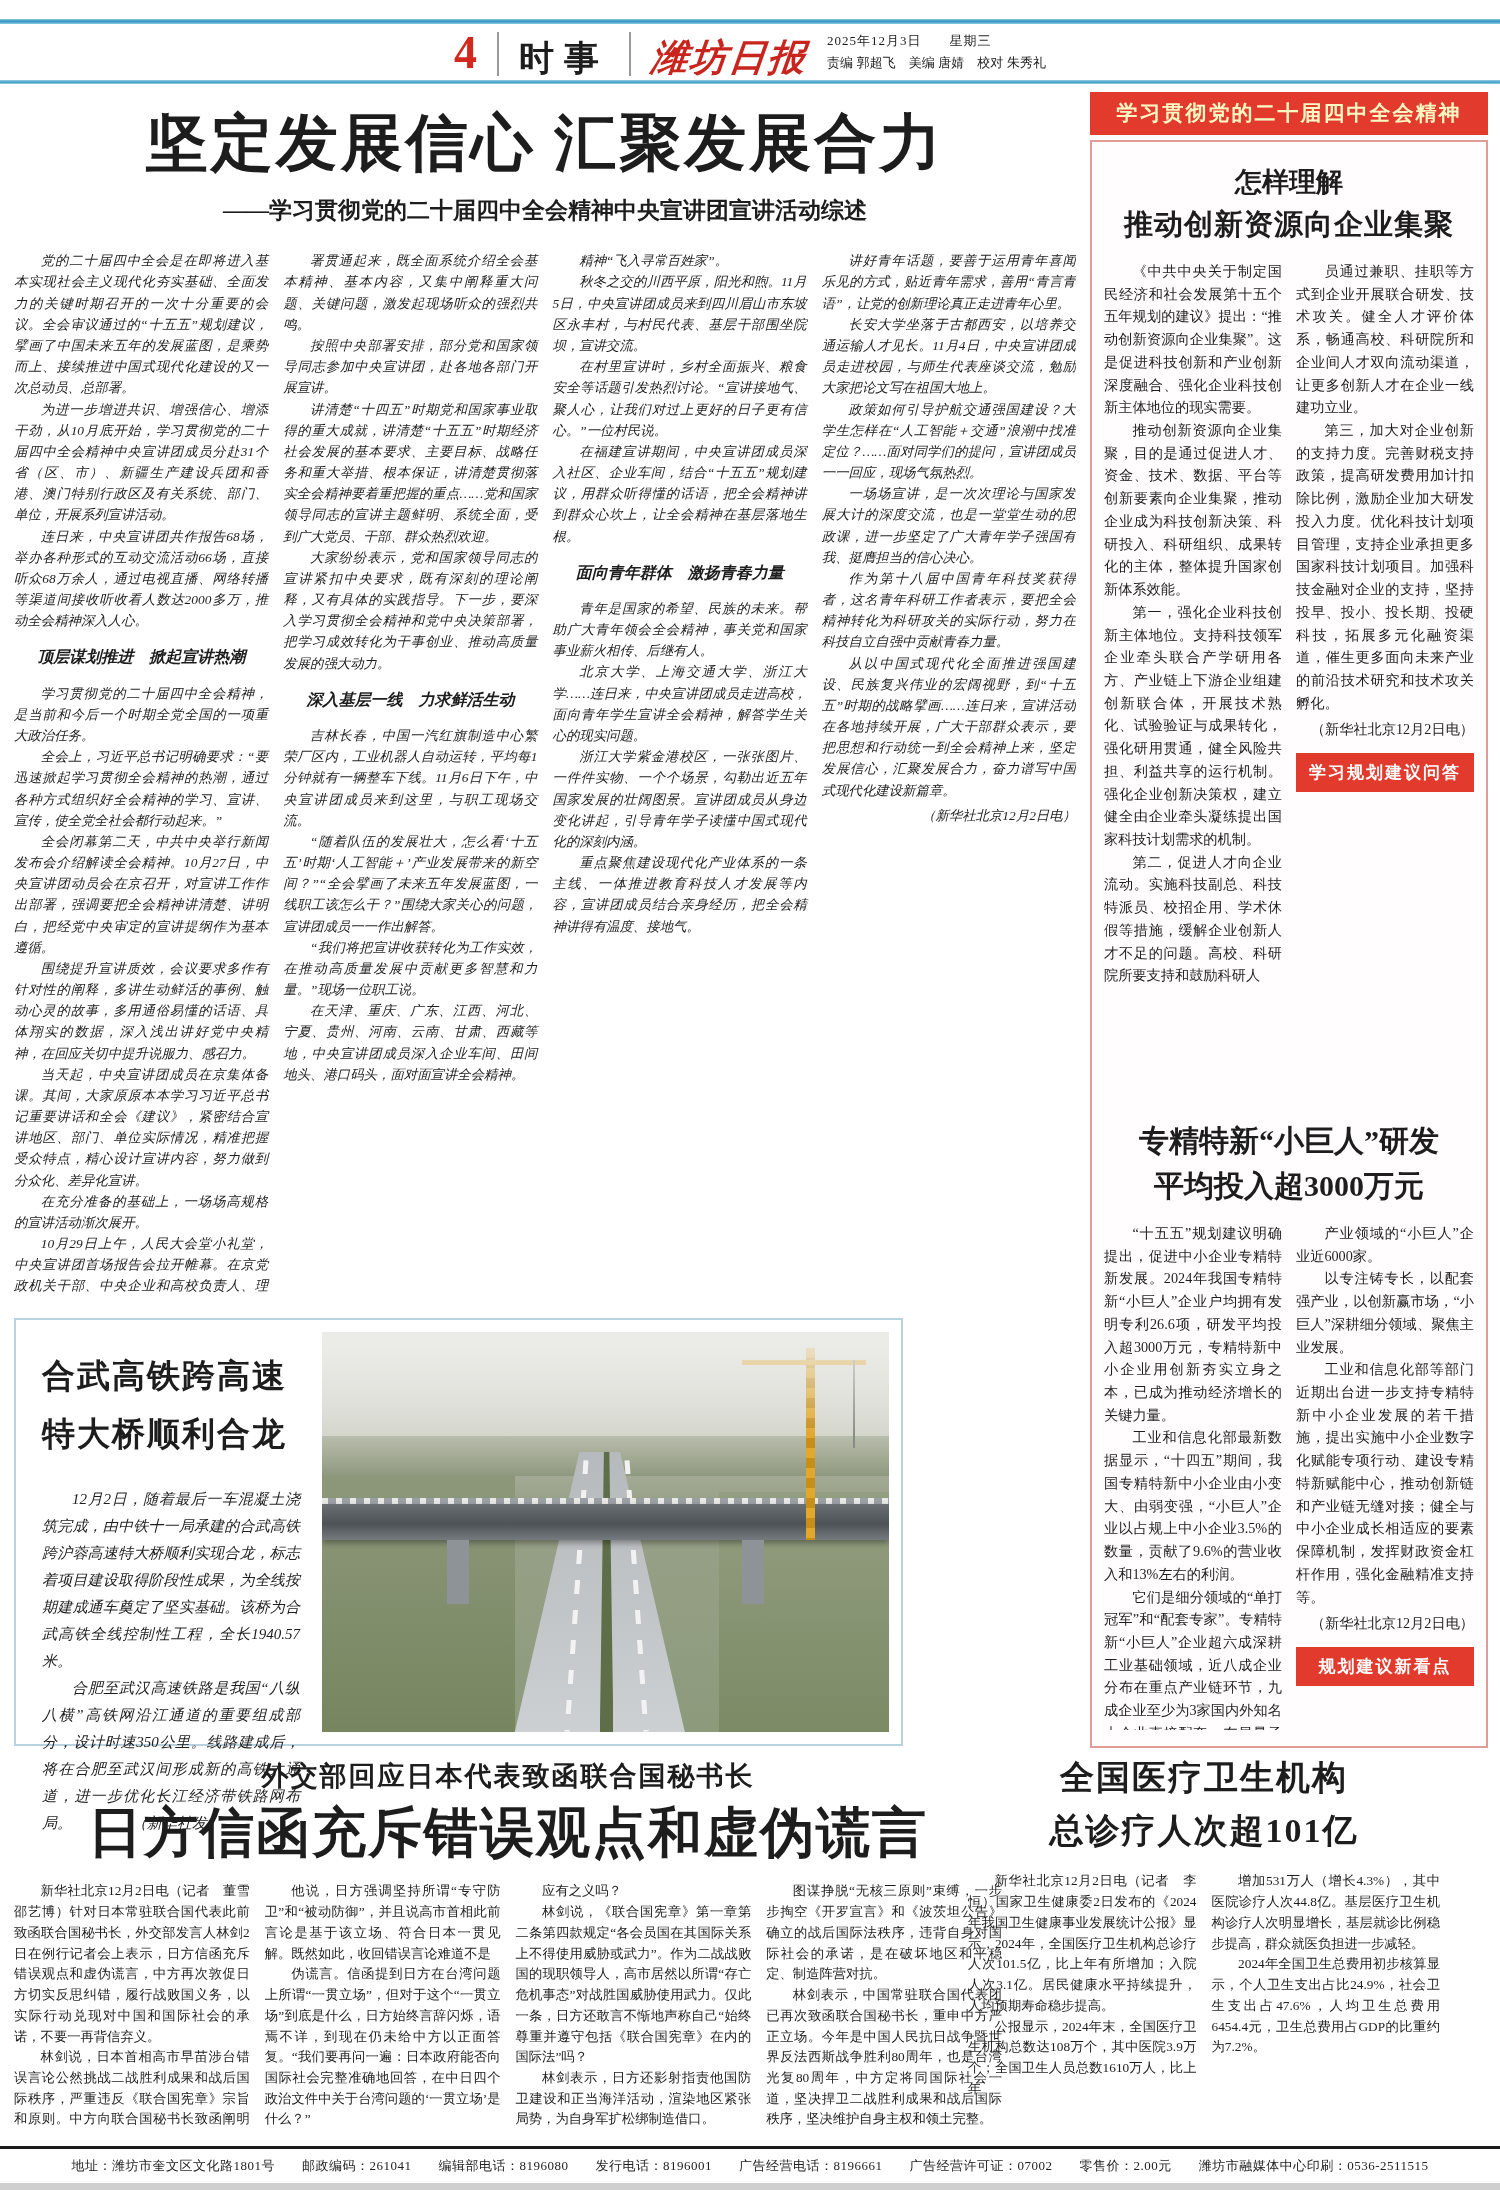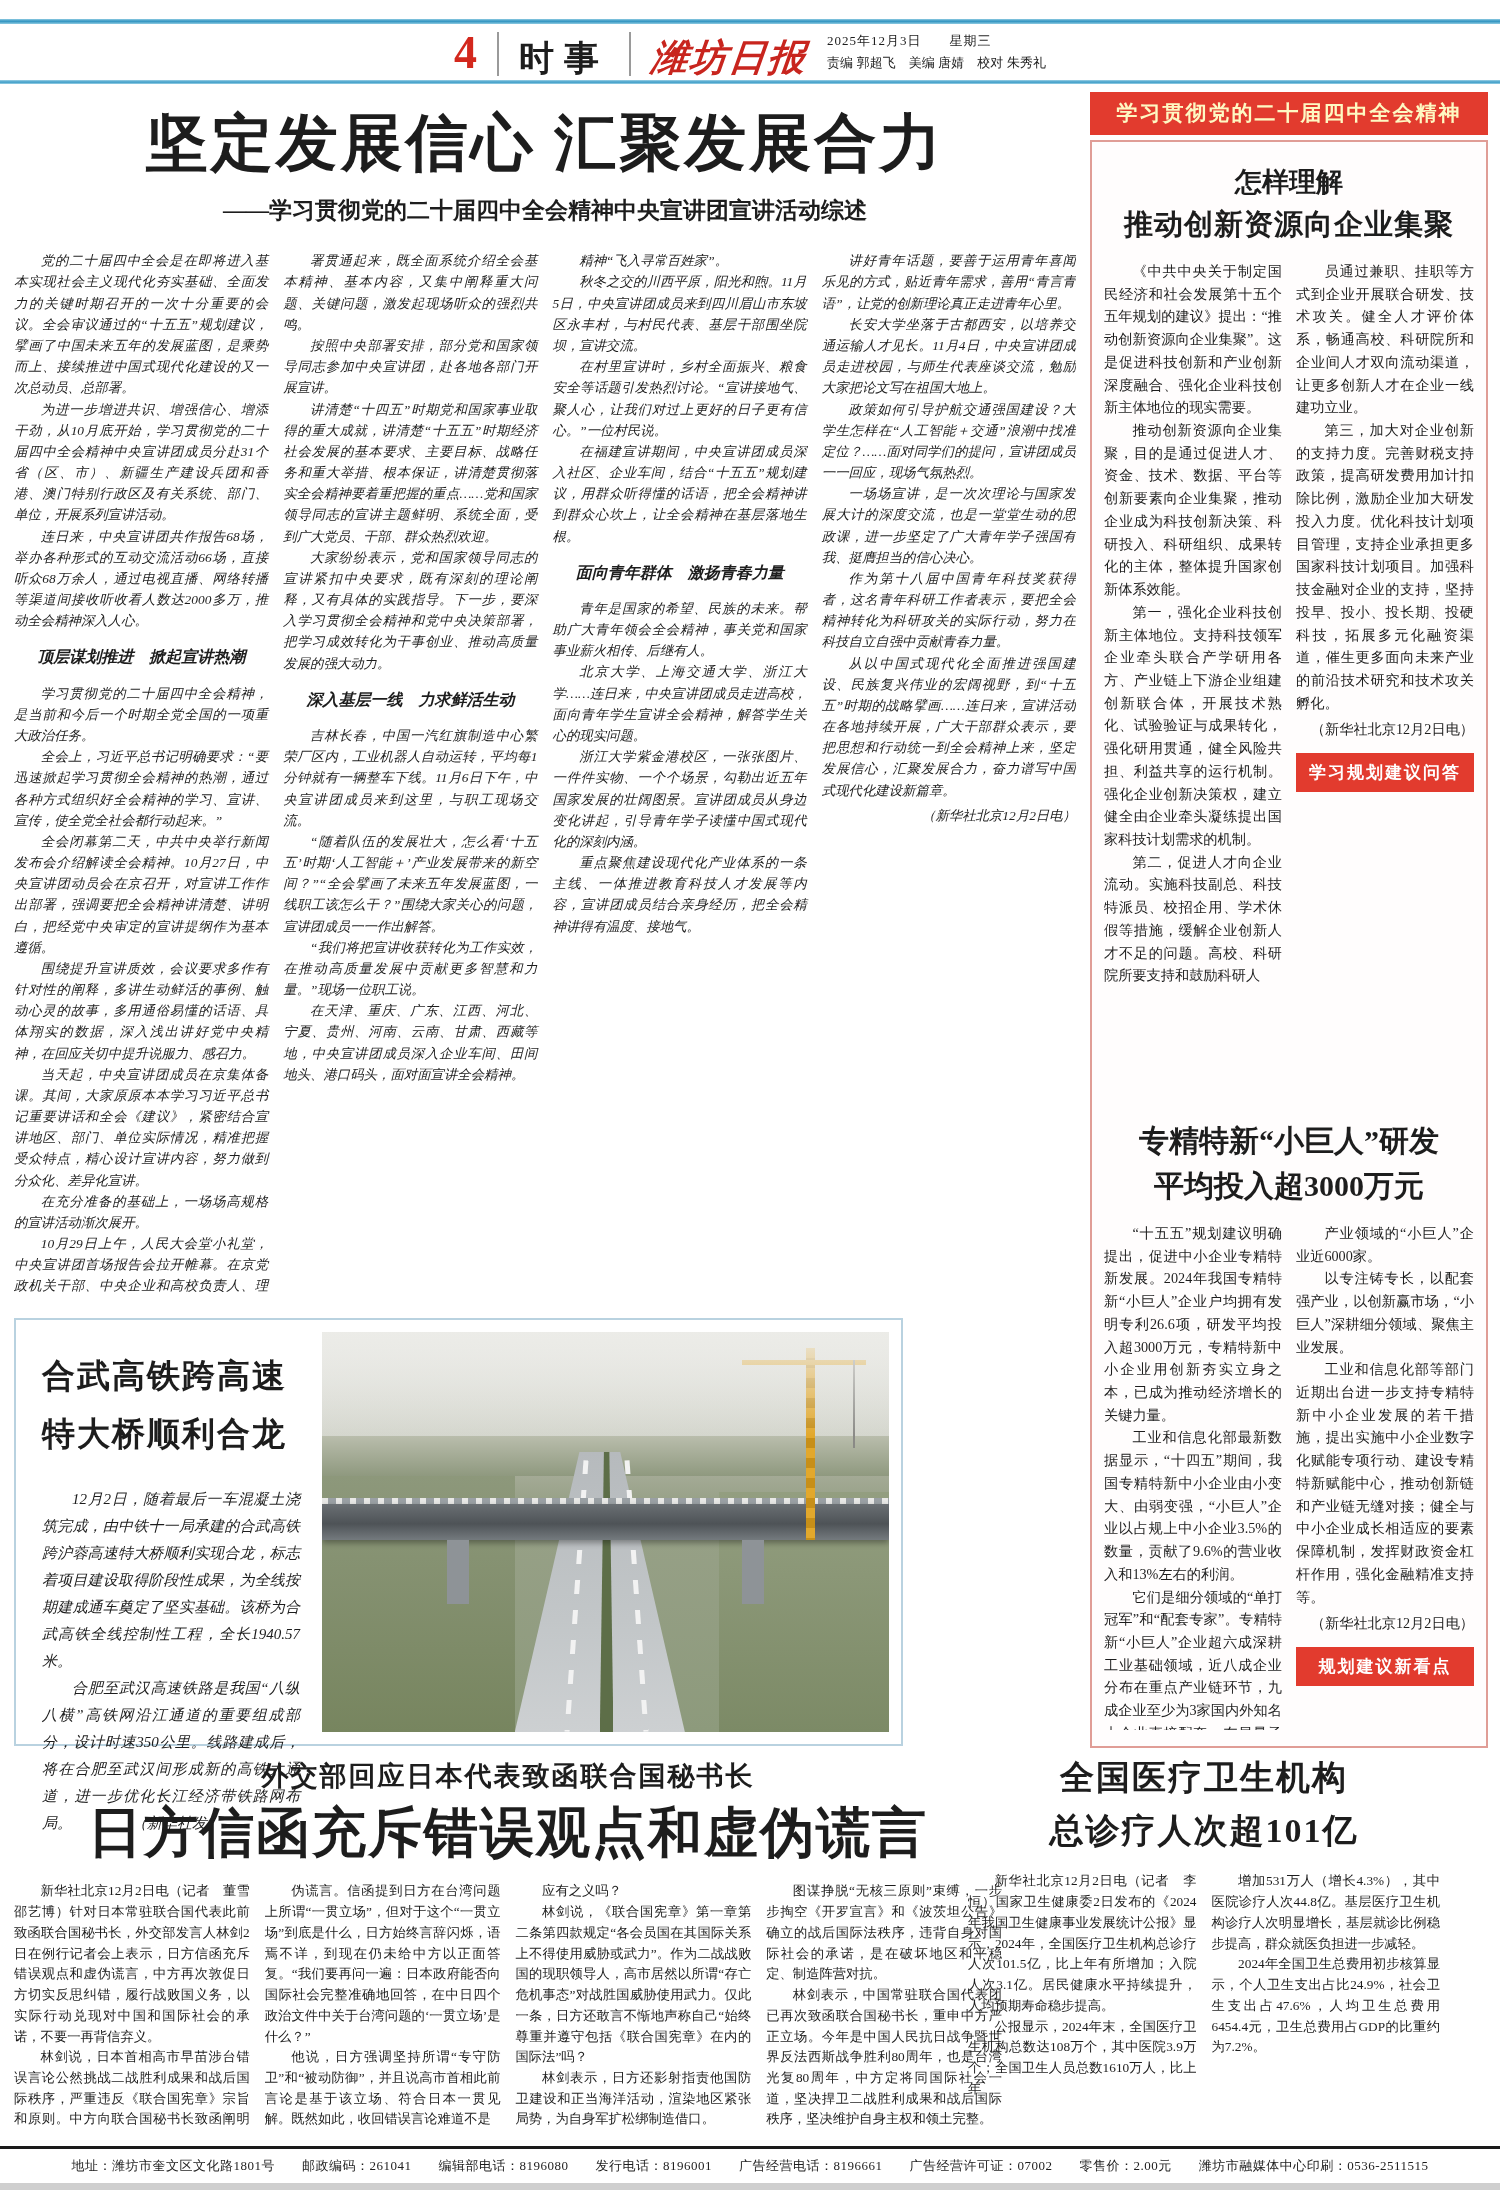--- a/index.html
+++ b/index.html
@@ -258,22 +258,22 @@
 
 <div class="dip">
   <div class="dip-kicker">外交部回应日本代表致函联合国秘书长</div>
   <h2 class="dip-headline">日方信函充斥错误观点和虚伪谎言</h2>
   <div class="col-row dip-cols">
     <div class="col">
         <p class="para">新华社北京12月2日电（记者　董雪　邵艺博）针对日本常驻联合国代表此前致函联合国秘书长，外交部发言人林剑2日在例行记者会上表示，日方信函充斥错误观点和虚伪谎言，中方再次敦促日方切实反思纠错，履行战败国义务，以实际行动兑现对中国和国际社会的承诺，不要一再背信弃义。</p>
         <p class="para">林剑说，日本首相高市早苗涉台错误言论公然挑战二战胜利成果和战后国际秩序，严重违反《联合国宪章》宗旨和原则。中方向联合国秘书长致函阐明严正立场，完全正当合理。</p>
       </div>
     <div class="col">
+        <p class="para">他说，日方强调坚持所谓“专守防卫”和“被动防御”，并且说高市首相此前言论是基于该立场、符合日本一贯见解。既然如此，收回错误言论难道不是</p>
         <p class="para">伪谎言。信函提到日方在台湾问题上所谓“一贯立场”，但对于这个“一贯立场”到底是什么，日方始终言辞闪烁，语焉不详，到现在仍未给中方以正面答复。“我们要再问一遍：日本政府能否向国际社会完整准确地回答，在中日四个政治文件中关于台湾问题的‘一贯立场’是什么？”</p>
-        <p class="para">他说，日方强调坚持所谓“专守防卫”和“被动防御”，并且说高市首相此前言论是基于该立场、符合日本一贯见解。既然如此，收回错误言论难道不是</p>
       </div>
     <div class="col">
         <p class="para">应有之义吗？</p>
         <p class="para">林剑说，《联合国宪章》第一章第二条第四款规定“各会员国在其国际关系上不得使用威胁或武力”。作为二战战败国的现职领导人，高市居然以所谓“存亡危机事态”对战胜国威胁使用武力。仅此一条，日方还敢言不惭地声称自己“始终尊重并遵守包括《联合国宪章》在内的国际法”吗？</p>
         <p class="para">林剑表示，日方还影射指责他国防卫建设和正当海洋活动，渲染地区紧张局势，为自身军扩松绑制造借口。</p>
       </div>
     <div class="col">
         <p class="para">图谋挣脱“无核三原则”束缚，一步步掏空《开罗宣言》和《波茨坦公告》确立的战后国际法秩序，违背自身对国际社会的承诺，是在破坏地区和平稳定、制造阵营对抗。</p>
         <p class="para">林剑表示，中国常驻联合国代表团已再次致函联合国秘书长，重申中方严正立场。今年是中国人民抗日战争暨世界反法西斯战争胜利80周年，也是台湾光复80周年，中方定将同国际社会一道，坚决捍卫二战胜利成果和战后国际秩序，坚决维护自身主权和领土完整。</p>
       </div>

